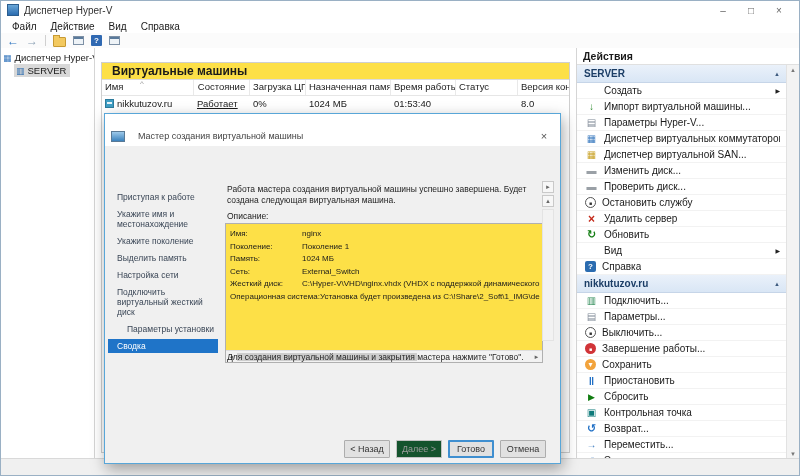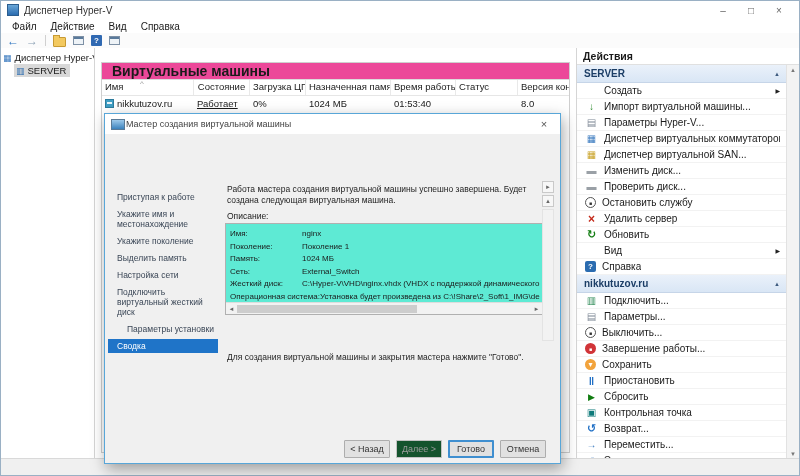--- a/index.html
+++ b/index.html
@@ -30,21 +30,21 @@
   
   .main{position:absolute;top:47px;left:0;right:0;bottom:16px;display:flex}
   .tree-panel{width:93px;background:#fff;border-right:1px solid #d5d5d5;padding-top:3px;font-size:9.5px;flex:none}
   .tree-item{display:flex;align-items:center;gap:3px;padding:1px 2px;white-space:nowrap;overflow:hidden}
   .tree-child{margin-left:13px;background:#d8d8d8;width:fit-content;padding-right:4px}
   .tree-root-icon::before{content:"▦";color:#3a7abf;font-size:9px}
   .server-icon::before{content:"▥";color:#2b6cb0;font-size:9px}
 
   .center-panel{flex:1;background:#fff;position:relative;min-width:0}
   .vm-box{position:absolute;left:6px;top:14px;right:6px;bottom:6px;border:1px solid #cfcfcf;background:#fff;overflow:hidden}
-  .vm-title{height:16px;line-height:16px;background:#ec4899;border-bottom:1px solid #dcdcdc;font-weight:bold;font-size:14px;padding-left:10px}
+  .vm-title{height:16px;line-height:16px;background:#fde047;border-bottom:1px solid #dcdcdc;font-weight:bold;font-size:12px;padding-left:10px}
   .vm-cols{display:flex;height:15px;border-bottom:1px solid #e6e6e6;color:#222}
   .hcell{border-right:1px solid #e9e9e9;padding:1px 3px 0;overflow:hidden;white-space:nowrap;flex:none;font-size:9.5px;position:relative;box-sizing:border-box}
   .sorted::after{content:"^";color:#999;font-size:8px;position:absolute;left:38px;top:-1px}
   .vm-row{display:flex;height:14px;align-items:center}
   .cell{padding:0 3px;overflow:hidden;white-space:nowrap;flex:none;font-size:9.5px;box-sizing:border-box;display:flex;align-items:center}
   .vm-icon{width:9px;height:9px;background:#3f9ec4;border:1px solid #2d7b9c;flex:none;margin-right:3px;box-sizing:border-box}
   .vm-icon::before{content:"";display:block;margin:2px 1px 0;height:2px;background:#e8f4f9}
 
   
   .actions-panel{width:222px;background:#fff;border-left:1px solid #d5d5d5;position:relative;flex:none;font-size:10px}
@@ -87,34 +87,34 @@
   .checkpoint-icon::before{content:"▣";color:#0f7b7b}
   .revert-icon::before{content:"↺";color:#1f6fc5;font-weight:bold;font-size:11px}
   .move-icon::before{content:"→";color:#3a7abf;font-weight:bold}
   .export-icon::before{content:"↗";color:#3a7abf;font-weight:bold}
 
   .statusbar{position:absolute;bottom:0;left:0;right:0;height:16px;background:#f0f0f0;border-top:1px solid #d9d9d9}
 
   
   .wizard{position:absolute;left:103px;top:112px;width:457px;height:351px;background:#f0f0f0;
           border:1px solid #58a6d8;box-shadow:2px 5px 14px rgba(0,0,0,.35);z-index:10;box-sizing:border-box}
-  .wiz-titlebar{height:20px;background:#fff;display:flex;align-items:center;gap:1px;padding:0 2px 0 6px}
+  .wiz-titlebar{height:20px;background:#fff;display:flex;align-items:center;gap:13px;padding:12px 2px 0 6px}
   .wiz-title-icon{width:12px;height:9px;background:linear-gradient(#9dc9ea,#3b82bd);border:1px solid #5a7a96;flex:none}
   .wiz-title-text{font-size:9px;color:#444}
   .wiz-close{margin-left:auto;width:28px;text-align:center;color:#555;font-size:11px}
   .wiz-header{height:44px;background:#fff;display:flex;align-items:center;padding-left:22px}
   .wiz-big-icon{width:20px;height:13px;background:linear-gradient(#aed4f0,#2f7ab8);border:1px solid #49749c;border-radius:1px;flex:none}
   .wiz-heading{font-weight:bold;font-size:11px;color:#111;margin-left:38px}
   .wiz-nav{position:absolute;left:3px;top:76px;width:110px}
   .nav-item{font-size:8.5px;line-height:10px;color:#3a4656;padding:2px 2px 2px 9px;margin-bottom:3px}
   .nav-item.indent{padding-left:19px}
   .nav-item.selected{background:#1f74c8;color:#fff}
   .wiz-intro{position:absolute;left:122px;top:70px;width:316px;font-size:8.5px;line-height:11px;color:#1e1e1e}
   .wiz-desc-label{position:absolute;left:122px;top:97px;font-size:8.5px}
-  .sum-box{position:absolute;left:120px;top:109px;width:318px;height:92px;background:#5eead4;border:1px solid #b0b0b0;box-sizing:border-box;overflow:hidden}
+  .sum-box{position:absolute;left:120px;top:109px;width:318px;height:140px;background:#fde047;border:1px solid #b0b0b0;box-sizing:border-box;overflow:hidden}
   .sum-rows{padding:4px 2px 0 4px}
   .srow{white-space:nowrap;overflow:hidden;line-height:12.5px;font-size:8px}
   .slabel{display:inline-block;min-width:72px}
   .hscroll{position:absolute;left:0;right:0;bottom:0;height:11px;background:#f2f2f2;border-top:1px solid #ddd;display:flex;align-items:center}
   .arr-left::before{content:"◄";font-size:6px;color:#666}
   .arr-right::before{content:"►";font-size:6px;color:#666}
   .hscroll .arr-left,.hscroll .arr-right{width:11px;justify-content:center;display:flex}
   .hs-thumb{height:8px;background:#cdcdcd;width:180px}
   .hs-space{flex:1}
   .hscroll .arr-right{margin-left:auto}

